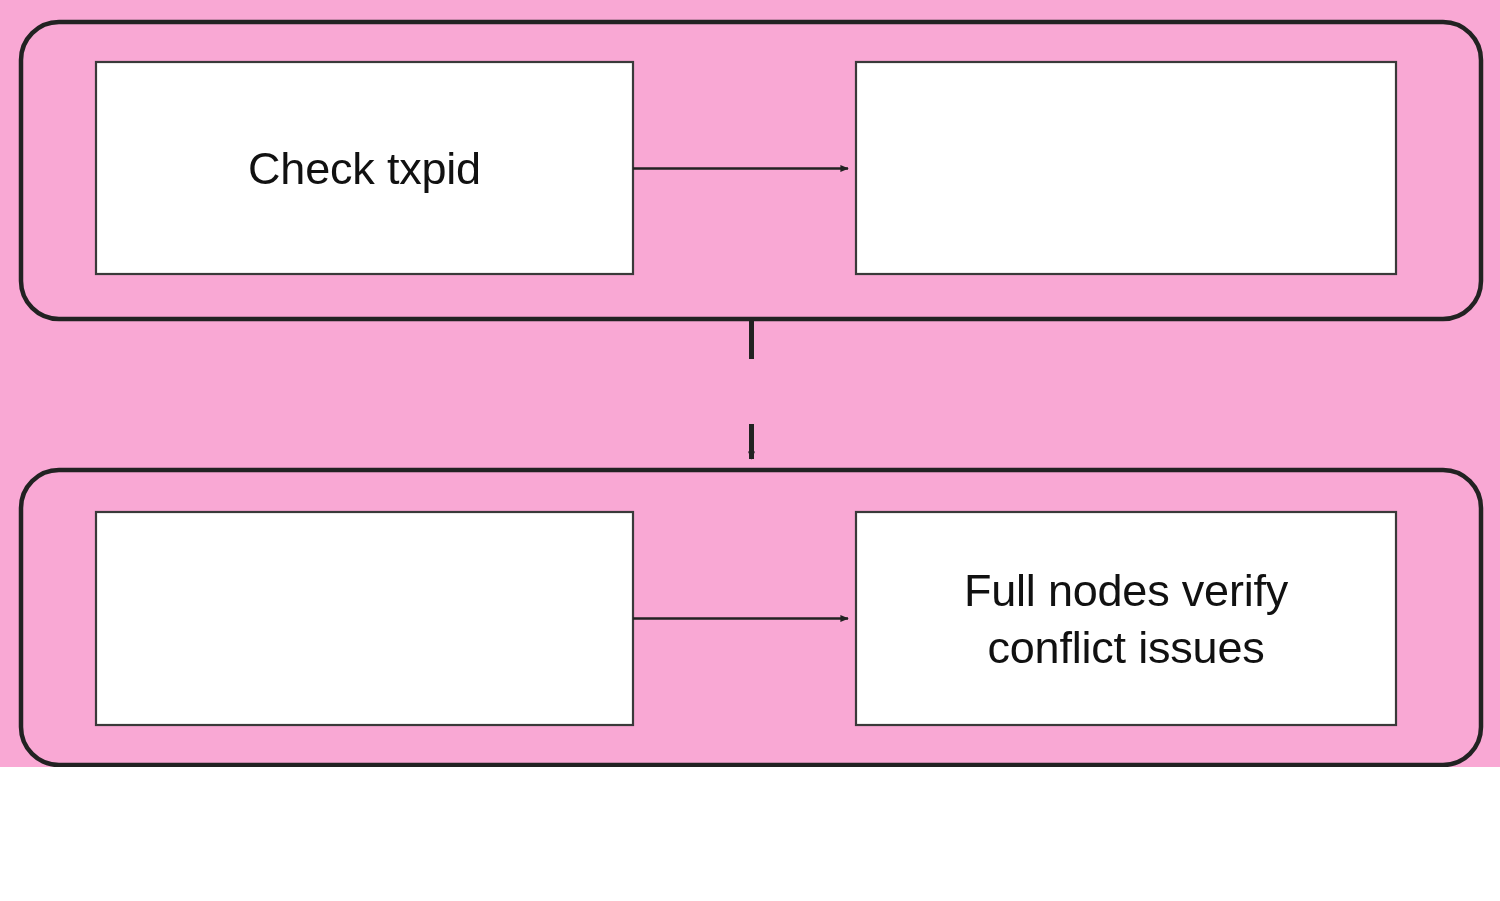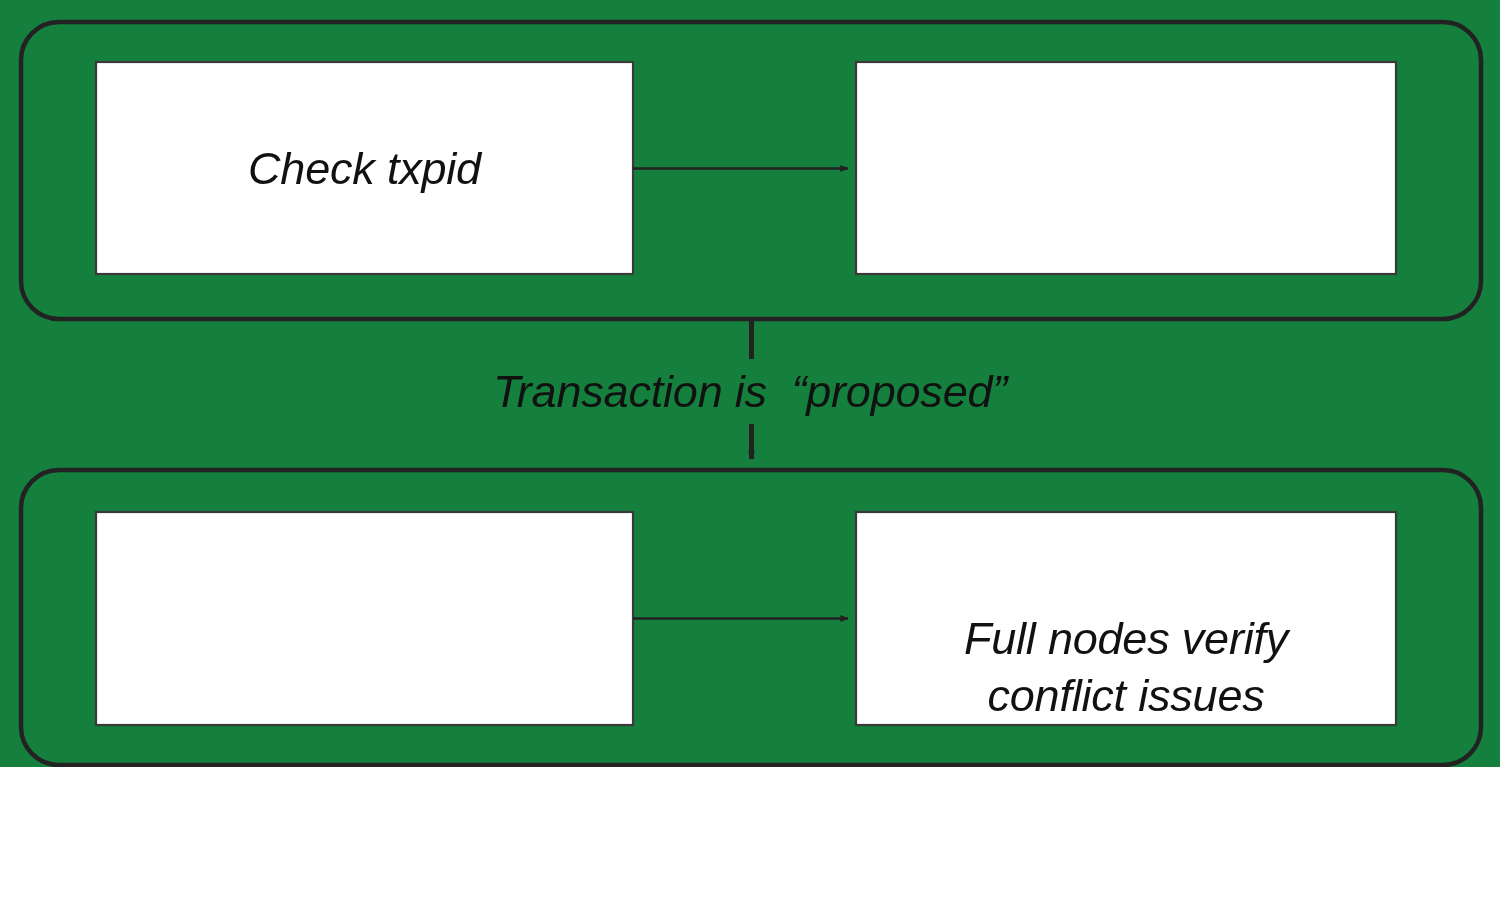--- a/index.html
+++ b/index.html
@@ -4,24 +4,23 @@
 <style>
   html, body {
     margin: 0;
     padding: 0;
     background: #ffffff;
   }
   #canvas {
     position: relative;
     width: 1500px;
     height: 767px;
-    background: #15803d;
+    background: #f9a8d4;
     overflow: hidden;
     font-family: "Liberation Sans", sans-serif;
-    font-style: italic;
   }
   .svg-layer {
     position: absolute;
     top: 0;
     left: 0;
     width: 1500px;
     height: 901px;
   }
   .stage-text {
     position: absolute;
@@ -45,21 +44,21 @@
   }
   
   #s1-left-text  { left: 96px;  top: 62px;  width: 537px; height: 212px;
                    display: flex; align-items: center; justify-content: center; }
   #s1-right-text { left: 856px; top: 62px;  width: 540px; height: 212px;
                    display: flex; align-items: center; justify-content: center; }
   
   #s2-left-text  { left: 96px;  top: 512px; width: 537px; height: 213px;
                    display: flex; align-items: center; justify-content: center; }
   #s2-right-text { left: 856px; top: 512px; width: 540px; height: 213px;
-                   display: flex; align-items: center; justify-content: center; margin-top: 48px; }
+                   display: flex; align-items: center; justify-content: center; }
   
   #label-proposed  { left: 350px; top: 366px; width: 800px; }
   #label-committed { left: 340px; top: 830px; width: 800px; }
 </style>
 </head>
 <body>
 
 <div id="canvas">
 
   <svg class="svg-layer" viewBox="0 0 1500 901">
@@ -84,19 +83,18 @@
     <rect x="96" y="512" width="537" height="213" fill="#ffffff" stroke="#3a3a3a" stroke-width="2.2"></rect>
     <rect x="856" y="512" width="540" height="213" fill="#ffffff" stroke="#3a3a3a" stroke-width="2.2"></rect>
 
     <line x1="633" y1="618.5" x2="848" y2="618.5" stroke="#222222" stroke-width="2.6" marker-end="url(#arrowhead)"></line>
 
     <line x1="751.5" y1="765" x2="751.5" y2="810" stroke="#222222" stroke-width="5" marker-end="url(#arrowhead)"></line>
   </svg>
 
   <div class="stage-text" id="s1-left-text">Check txpid</div>
 
-  <div class="connector-label" id="label-proposed">Transaction is  “proposed”</div>
 
   <div class="stage-text" id="s2-right-text">Full nodes verify
 conflict issues</div>
 
 
 </div>
 
 </body></html>

